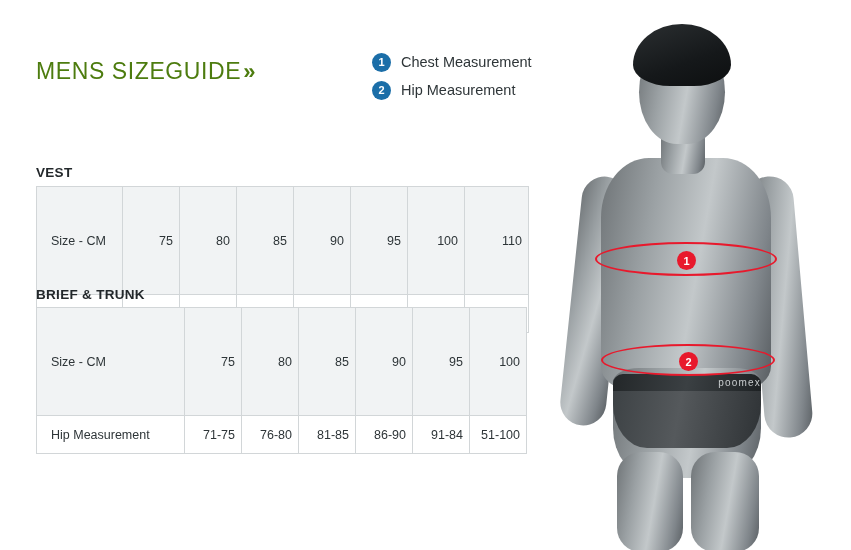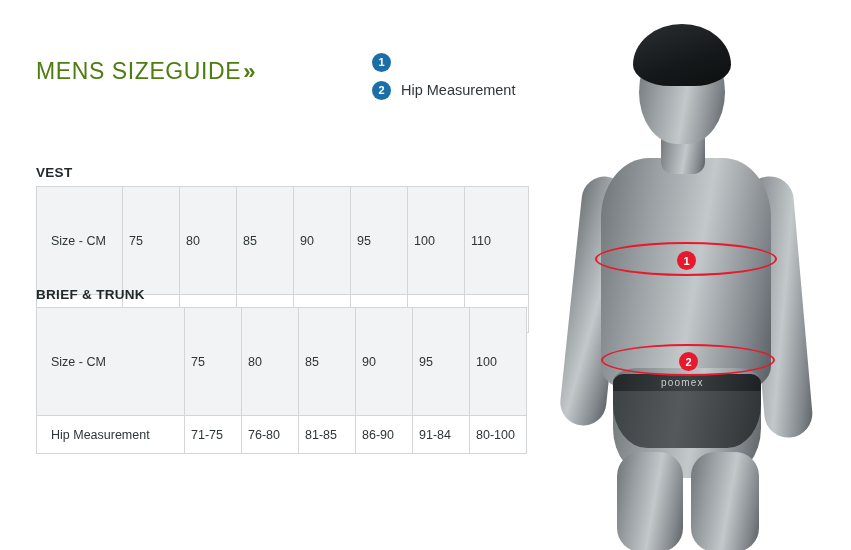--- a/index.html
+++ b/index.html
@@ -77,21 +77,21 @@
   
   .size-table {
     position: absolute;
     border-collapse: collapse;
     font-size: 12.5px;
     color: #2e3538;
   }
   .size-table td {
     border: 1px solid #d2d6d8;
     height: 38px;
-    text-align: left;
+    text-align: right;
     padding: 0 6px;
     white-space: nowrap;
   }
   .size-table tr.head td {
     background: #f1f3f4;
     color: #2e3538;
   }
   .size-table td.rowlabel {
     text-align: left;
     padding-left: 14px;
@@ -190,21 +190,21 @@
     background: linear-gradient(100deg, #232729 0%, #3b4043 50%, #1d2123 100%);
     border-radius: 10px 10px 0 0;
   }
   .brand {
     position: absolute;
     left: 62px; top: 375px;
     width: 148px; height: 15px;
     color: #c8ccce;
     font-size: 10px;
     letter-spacing: 1.2px;
-    text-align: left;
+    text-align: right;
     line-height: 15px;
     font-family: "Liberation Sans", sans-serif;
     padding-left: 48px;
   }
 
   
   .measure-ring {
     position: absolute;
     border: 2.4px solid #e8192c;
     border-radius: 50%;
@@ -237,20 +237,21 @@
 
 <div class="page">
 
   <div class="title">
     <span>MENS SIZEGUIDE</span><span class="chev">»</span>
   </div>
 
   <div class="legend">
     <div class="legend-row">
       <span class="legend-badge">1</span>
+      <span class="legend-label">Chest Measurement</span>
     </div>
     <div class="legend-row">
       <span class="legend-badge">2</span>
       <span class="legend-label">Hip Measurement</span>
     </div>
   </div>
 
   <div class="section-heading" id="vest-heading">VEST</div>
 
   <table class="size-table" id="vest-table">
@@ -291,21 +292,21 @@
         <td class="c">95</td>
         <td class="c">100</td>
       </tr>
       <tr>
         <td class="rowlabel">Hip Measurement</td>
         <td class="c">71-75</td>
         <td class="c">76-80</td>
         <td class="c">81-85</td>
         <td class="c">86-90</td>
         <td class="c">91-84</td>
-        <td class="c">80-100</td>
+        <td class="c">51-100</td>
       </tr>
     </tbody>
   </table>
 
   <div class="photo">
     <div class="photo-bg"></div>
 
     <div class="body-shape arm-l"></div>
     <div class="body-shape arm-r"></div>
     <div class="body-shape torso"></div>

